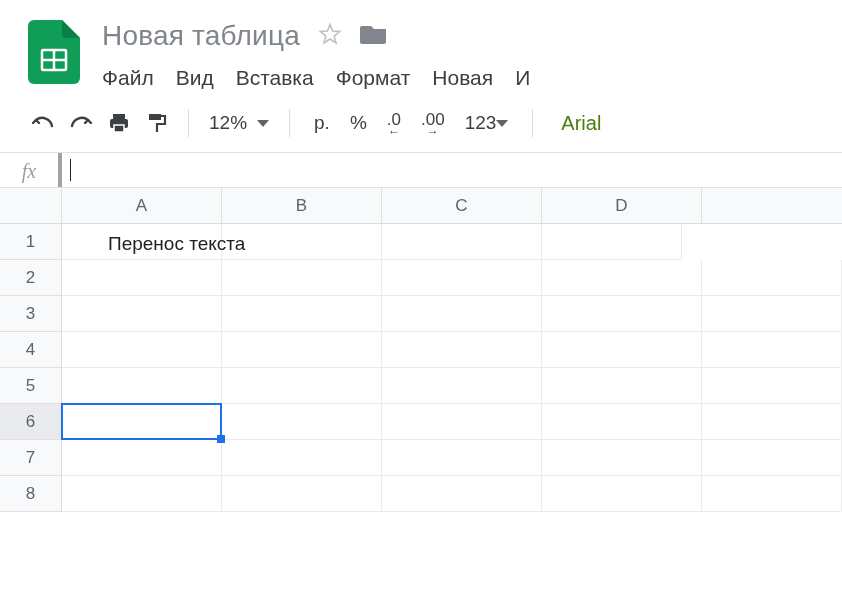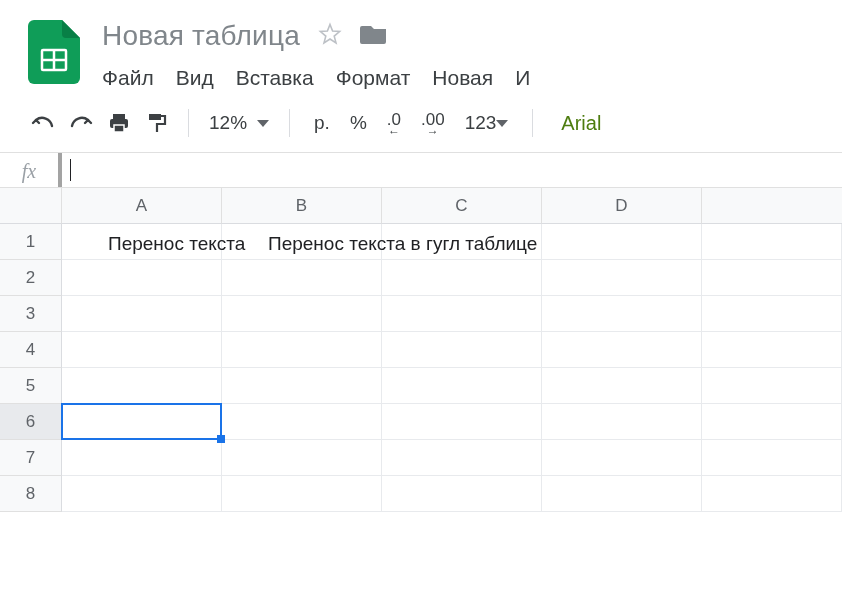--- a/index.html
+++ b/index.html
@@ -327,23 +327,20 @@
     <div class="col-h">C</div>
     <div class="col-h">D</div>
     <div class="col-h" style="width:140px;border-right:none;"></div>
   </div>
 
   <div class="row">
     <div class="row-h">1</div>
     <div class="cell">
         <div class="cell-text">Перенос текста</div>
       </div>
-    <div class="cell">
-        <div class="cell-text">Перенос текста в гугл таблице</div>
-      </div>
     <div class="cell"></div>
     <div class="cell"></div>
     <div class="cell" style="width:140px;"></div>
   </div>
   <div class="row">
     <div class="row-h">2</div>
     <div class="cell"></div>
     <div class="cell"></div>
     <div class="cell"></div>
     <div class="cell"></div>

